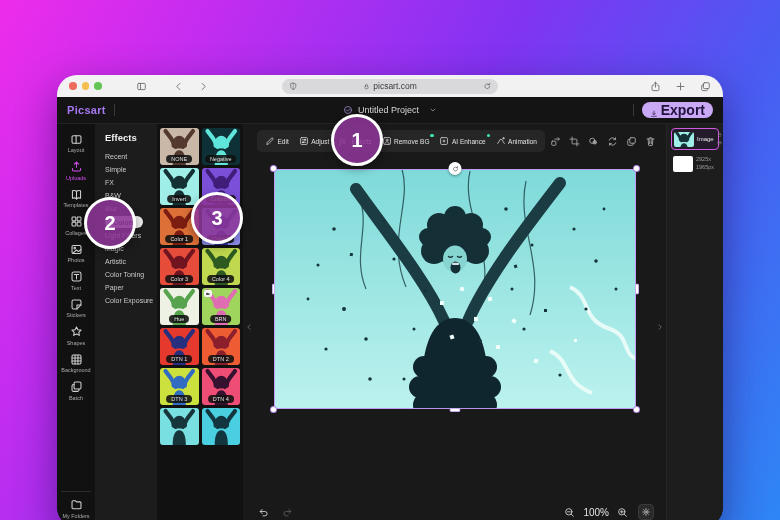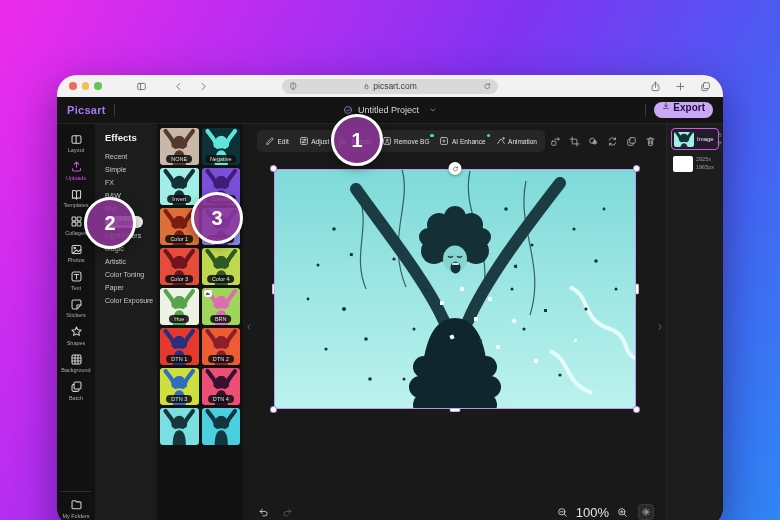--- a/index.html
+++ b/index.html
@@ -34,21 +34,21 @@
   .app-header { height:27px; flex:0 0 auto; display:flex; align-items:center; padding:0 10px;
     position:relative; border-bottom:1px solid #232323; background:#141414; }
   .logo { color:var(--brand,#a678f3); font-weight:700; font-size:11px; letter-spacing:.3px; }
   .vsep { width:1px; height:12px; background:#3a3a3a; margin:0 8px; }
   .project { position:absolute; left:50%; transform:translateX(-50%); display:flex; align-items:center;
     gap:5px; color:#d8d8d8; font-size:9px; }
   .project .icon { width:10px; height:10px; color:#9a86c8; display:inline-flex; }
   .project .chev { width:8px; height:8px; color:#b5b5b5; margin-left:5px; }
   .hdr-right { margin-left:auto; display:flex; align-items:center; }
   .export-btn { height:16px; padding:0 8px; border-radius:9px; background:var(--export-bg,#c9a8f6);
-    color:#20123c; font-size:10px; font-weight:700; display:flex; align-items:flex-start; gap:3px;
+    color:#20123c; font-size:14px; font-weight:700; display:flex; align-items:flex-end; gap:3px;
     border:none; cursor:pointer; }
   .export-btn .icon { width:8px; height:8px; display:inline-flex; }
 
   .app-body { flex:1; display:flex; min-height:0; }
 
   
   .nav { width:38px; flex:0 0 auto; background:#111; display:flex; flex-direction:column;
     align-items:center; padding:5px 0 5px; }
   .nav-item { width:100%; display:flex; flex-direction:column; align-items:center; gap:1.5px;
     padding:3.5px 0; color:#cfcfcf; cursor:pointer; }
@@ -116,21 +116,21 @@
   .collapse svg { width:100%; height:100%; }
 
   .bottom-row { flex:0 0 auto; height:25px; display:flex; align-items:center;
     padding:0 12px 5px 15px; }
   .b-ic { width:11px; height:11px; color:#d2d2d2; background:none; border:none; padding:0;
     cursor:pointer; display:inline-flex; }
   .b-ic svg { width:100%; height:100%; }
   .b-ic.disabled { color:#5a5a5a; }
   .undo-redo { display:flex; gap:13px; }
   .zoom-ctrls { margin-left:auto; display:flex; align-items:center; gap:8px; color:#c9c9c9; }
-  .zoom-level { font-size:13px; color:#e3e3e3; }
+  .zoom-level { font-size:10px; color:#e3e3e3; }
   .gear-btn { width:16px; height:16px; border-radius:4px; background:#2a2a2a;
     border:1px solid #3a3a3a; display:flex; align-items:center; justify-content:center;
     color:#c9c9c9; cursor:pointer; margin-left:2px; }
   .gear-btn svg { width:10px; height:10px; }
 
   
   .layers { width:57px; flex:0 0 auto; background:#1d1d1d; border-left:1px solid #262626;
     padding:4px; }
   .layer-row { display:flex; align-items:center; gap:3px; padding:2.5px 2px; border-radius:4px;
     margin-bottom:3px; cursor:pointer; }

